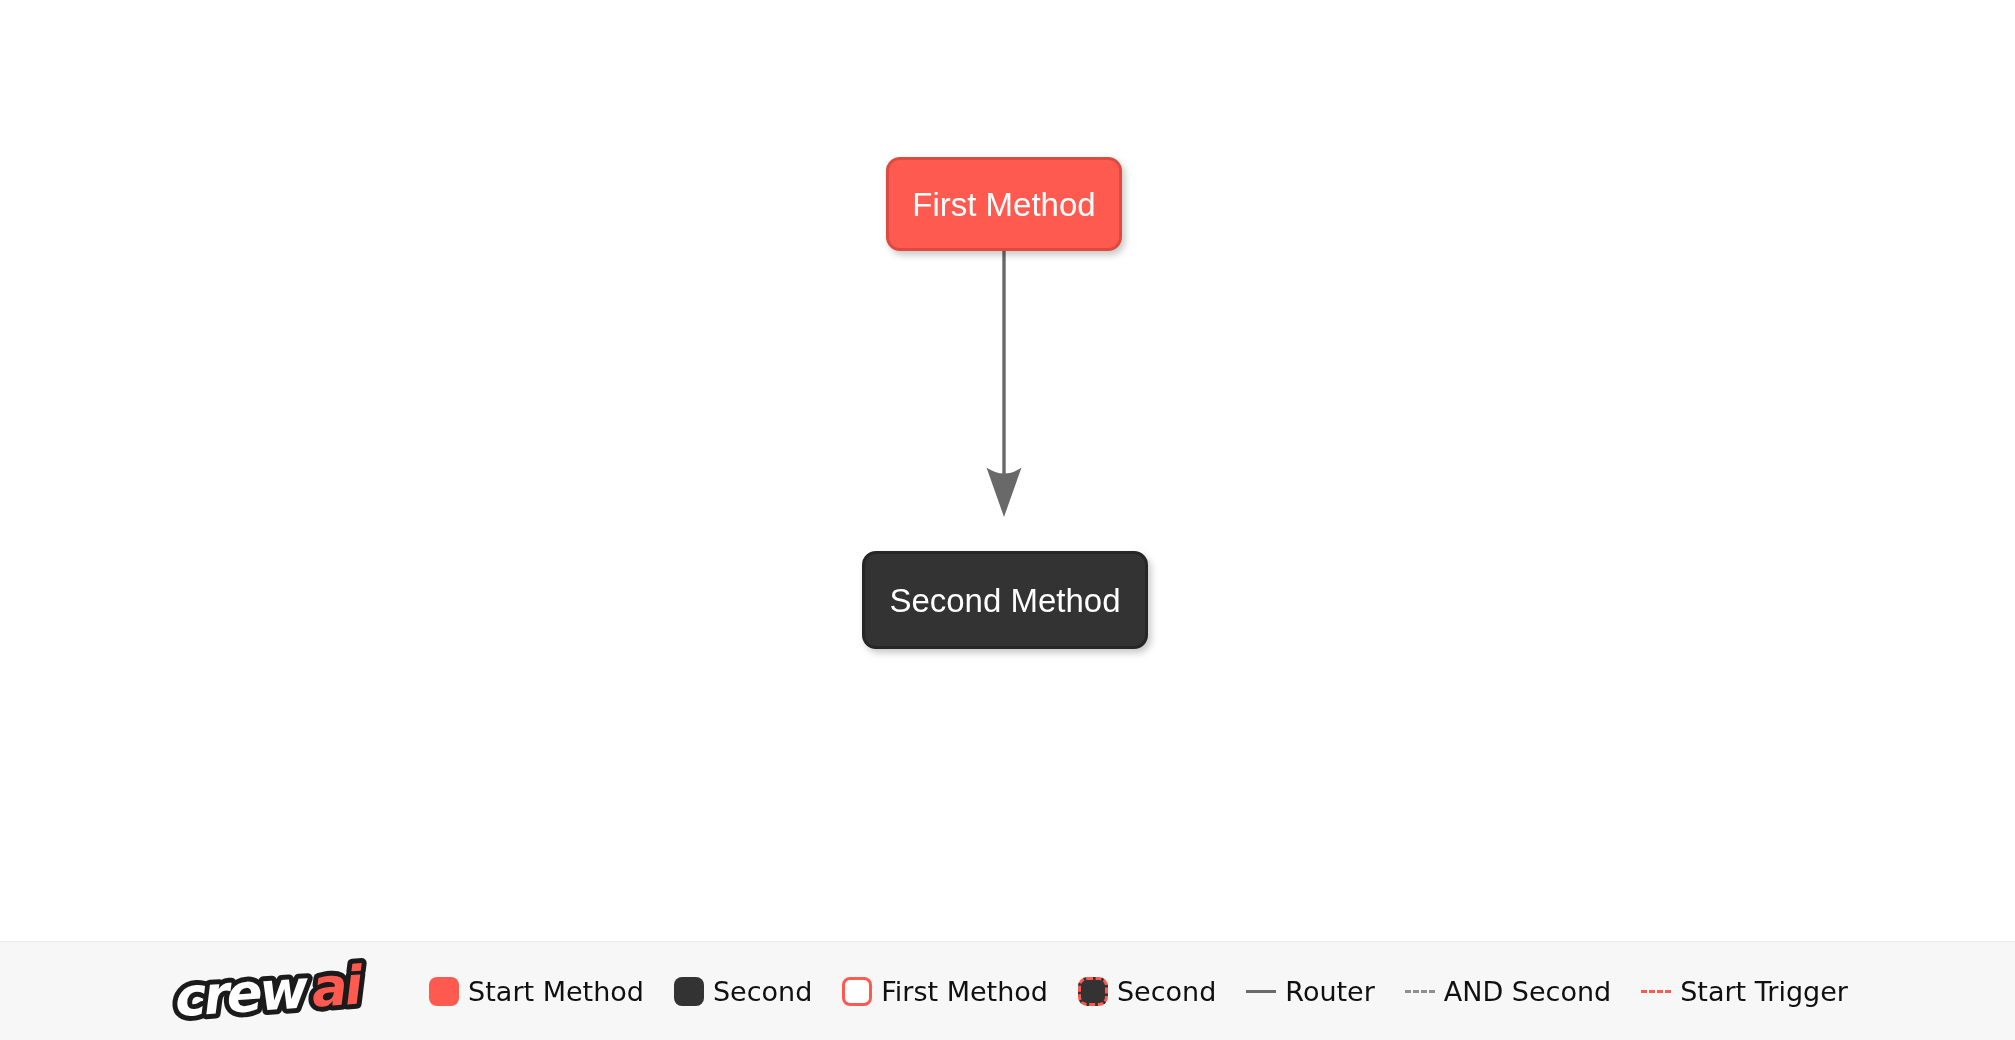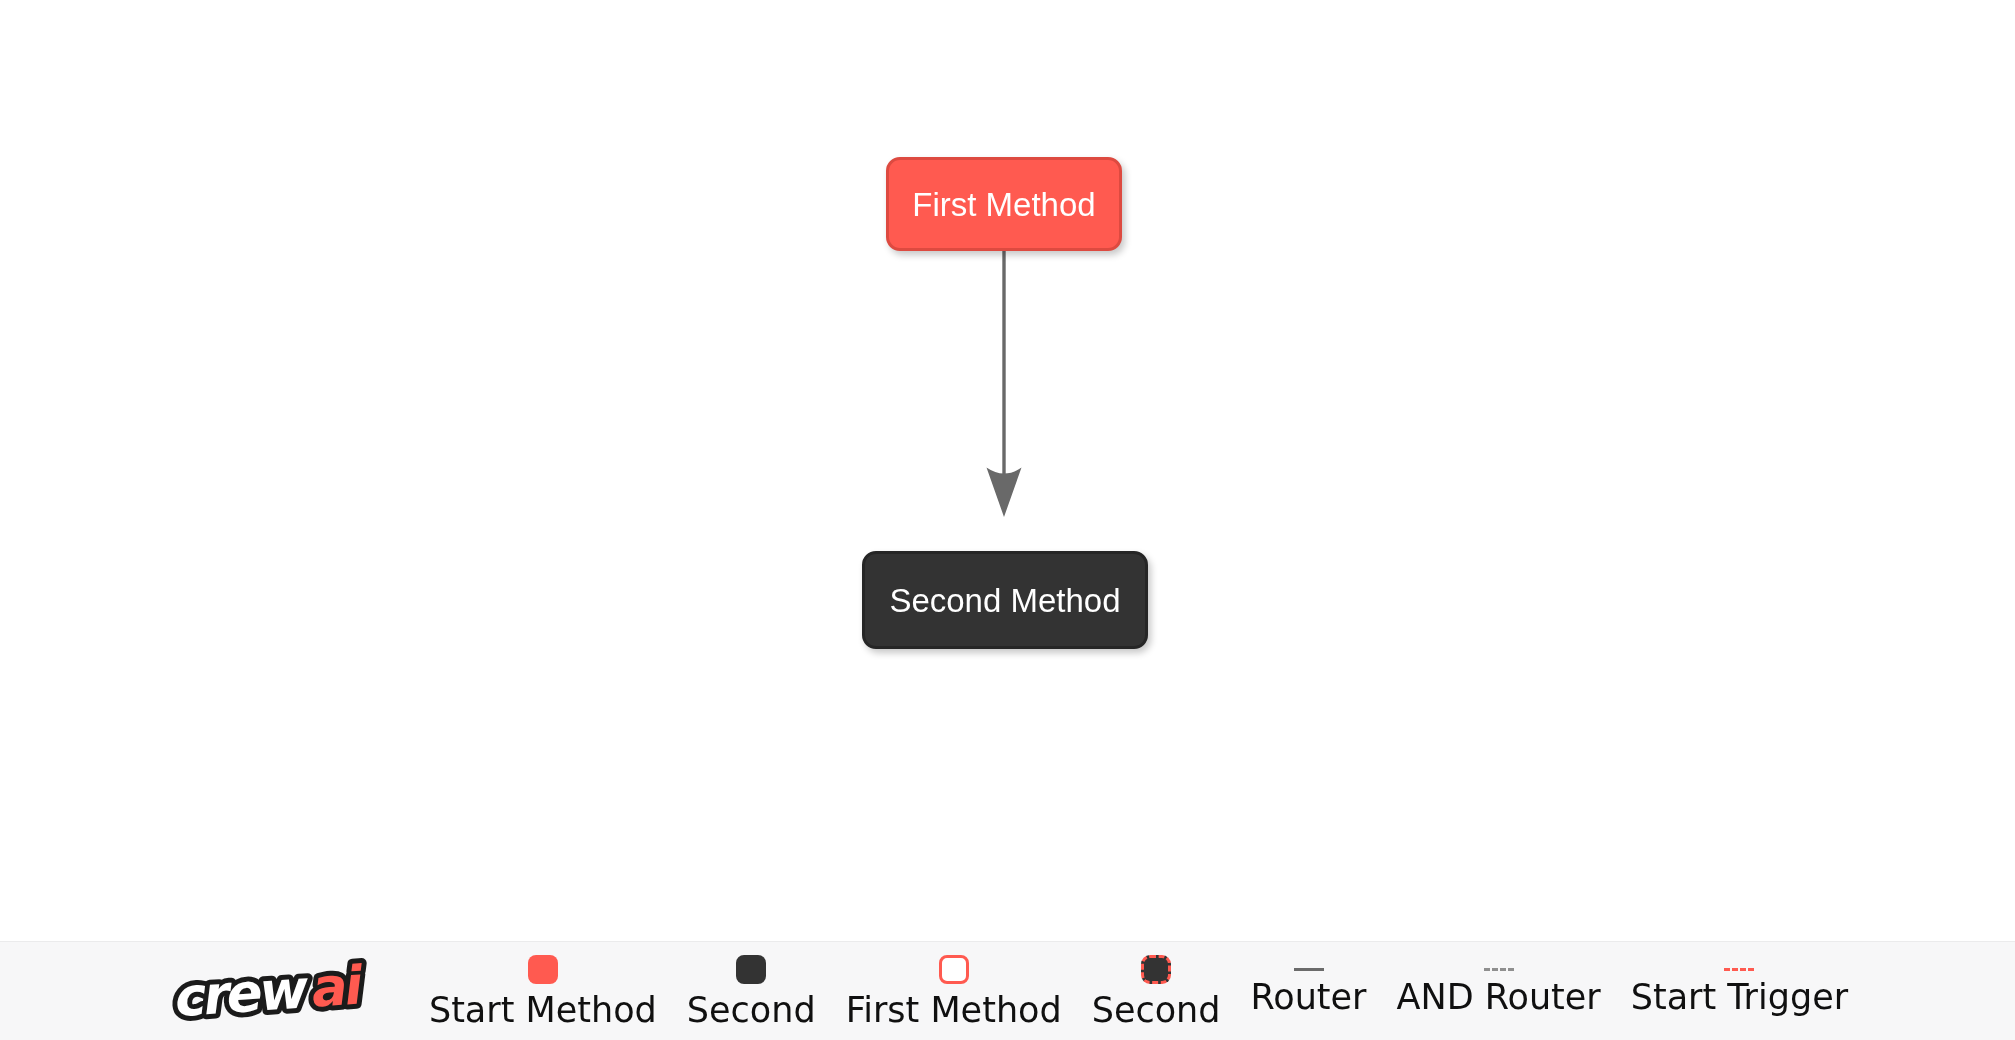--- a/index.html
+++ b/index.html
@@ -85,24 +85,23 @@
     flex: 0 0 auto;
     margin-right: 6px;
     display: flex;
     align-items: center;
   }
   .legend-item {
     display: flex;
     align-items: center;
     gap: 9px;
     color: #101010;
-    font-size: 35px;
+    font-size: 27px;
     line-height: 1;
     white-space: nowrap;
-    flex-direction: column;
   }
   .sw {
     box-sizing: border-box;
     width: 30px;
     height: 29px;
     border-radius: 8px;
     flex: 0 0 auto;
   }
   .sw-start   { background: #ff5a50; }
   .sw-method  { background: #333333; }
@@ -178,21 +177,21 @@
     <span class="legend-label">Second</span>
   </div>
 
   <div class="legend-item">
     <span class="sw-line sw-line-solid"></span>
     <span class="legend-label">Router</span>
   </div>
 
   <div class="legend-item">
     <span class="sw-line sw-line-dashed"></span>
-    <span class="legend-label">AND Router</span>
+    <span class="legend-label">AND Second</span>
   </div>
 
   <div class="legend-item">
     <span class="sw-line sw-line-dashed-red"></span>
     <span class="legend-label">Start Trigger</span>
   </div>
 
 </div>
 
 </body></html>

